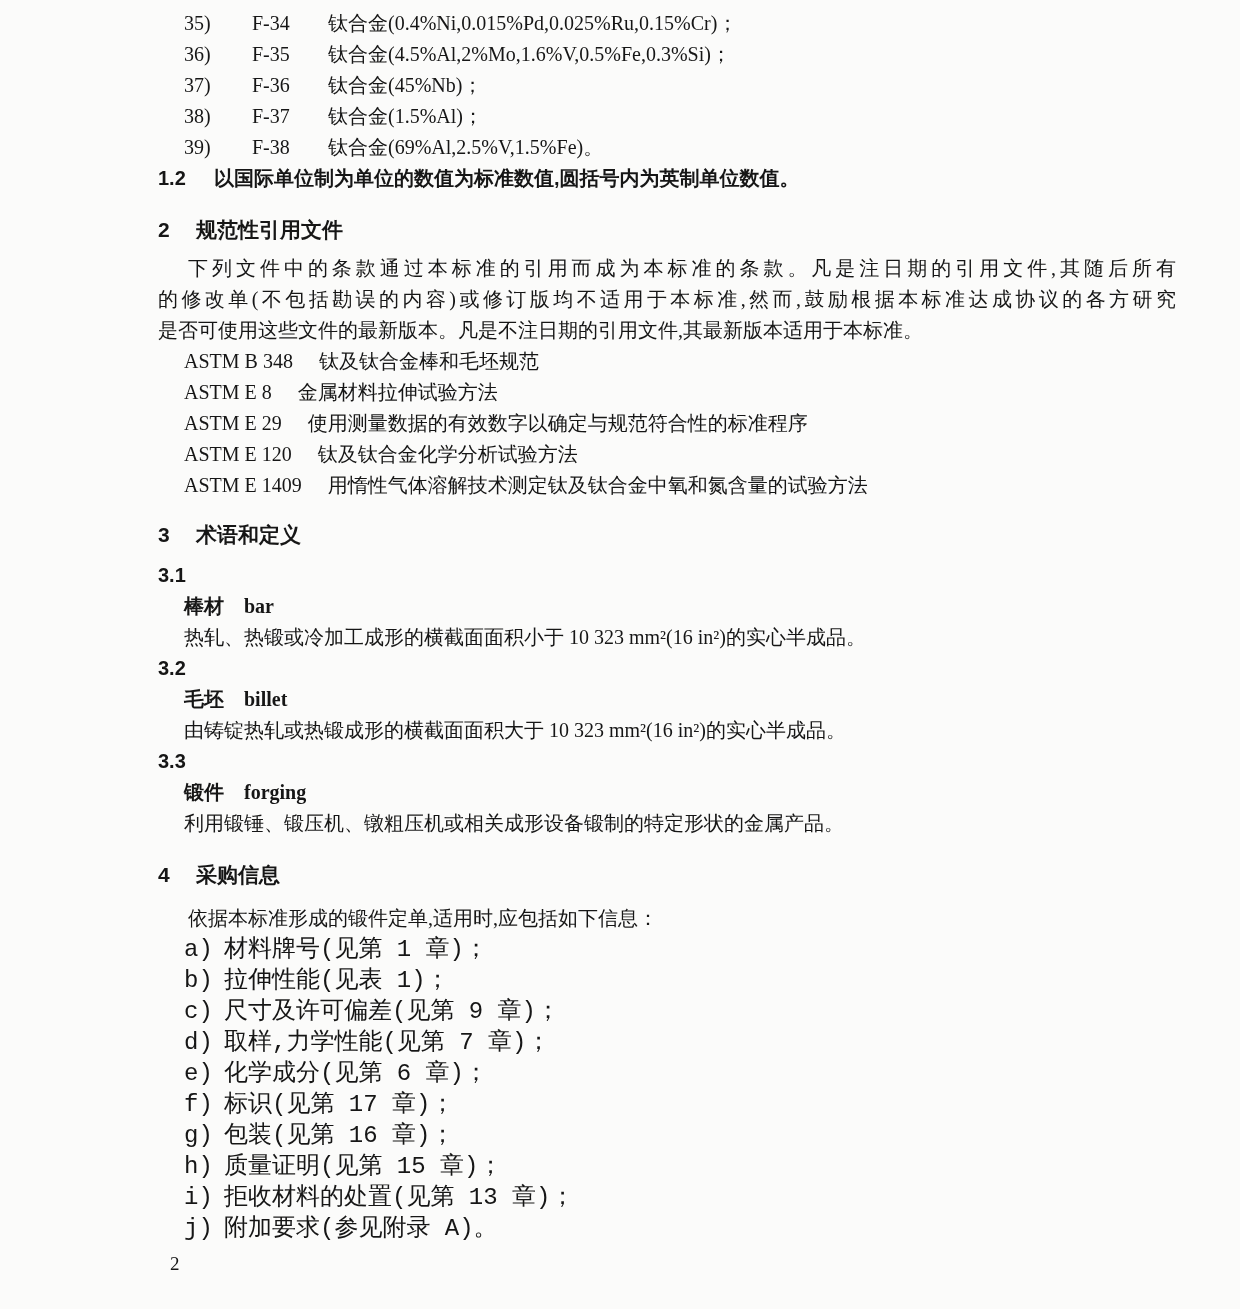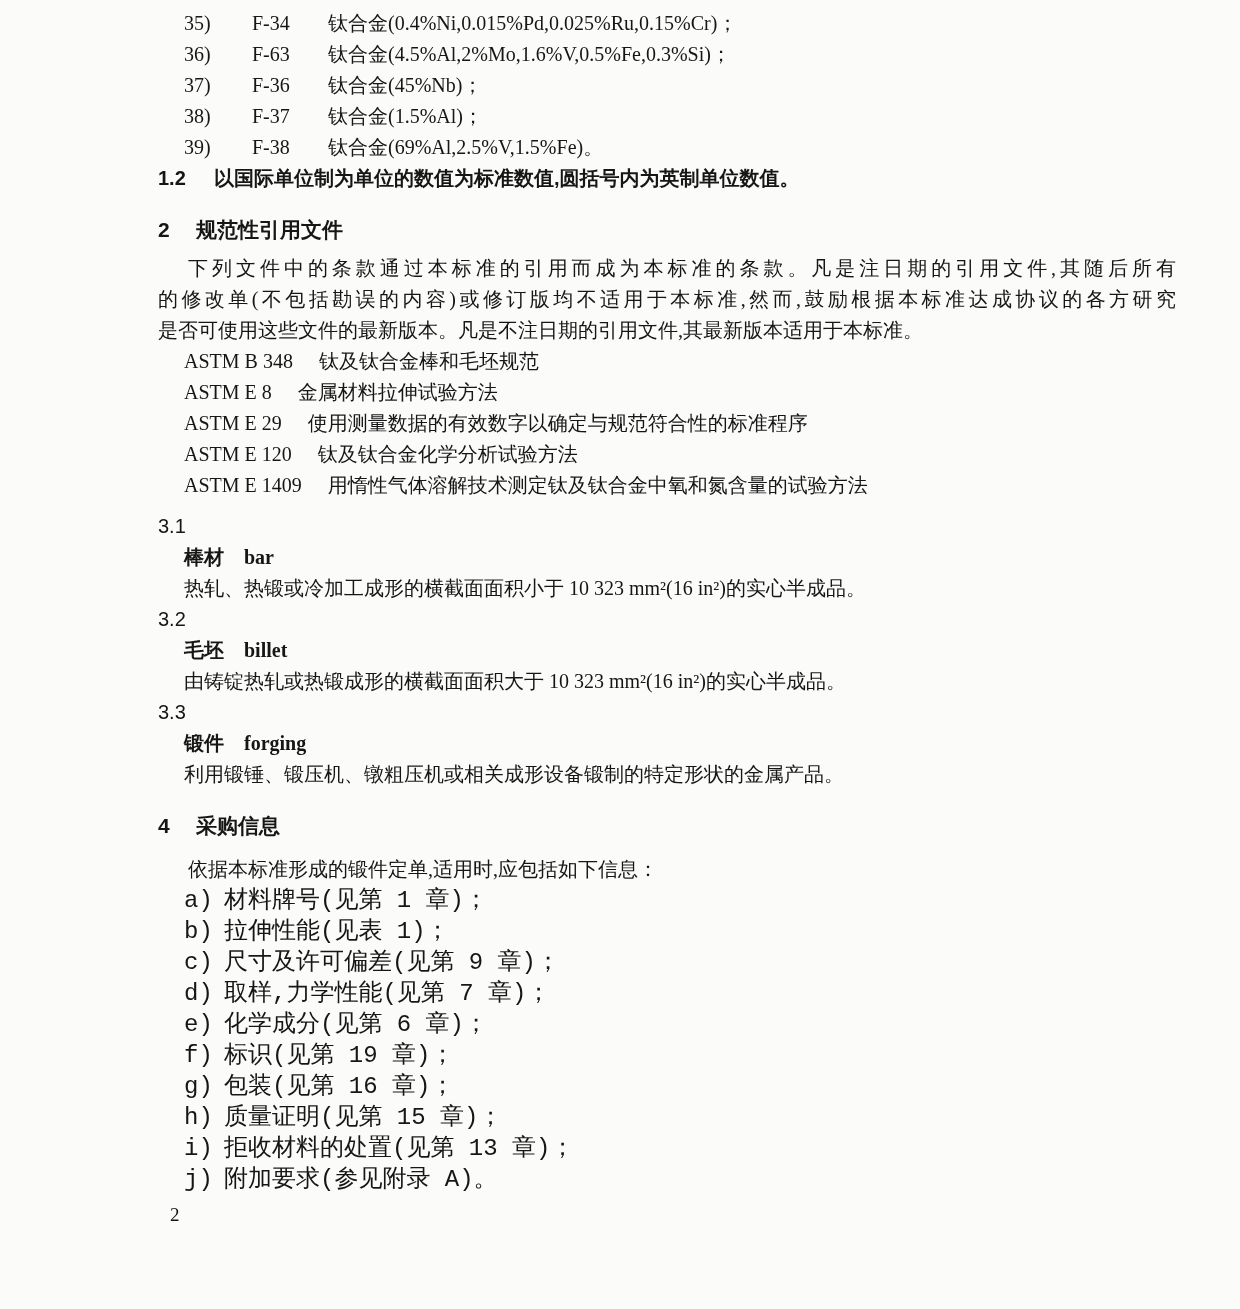--- a/index.html
+++ b/index.html
@@ -40,21 +40,21 @@
   .pline{font-size:20px;line-height:31px;}
   .pline.just{text-align:justify;text-align-last:justify;font-family:Liberation Serif, serif;}
   .pline.indent{text-indent:30px;}
 
   
   .ref-row{margin-left:26px;}
   .ref-code{margin-right:26px;}
 
   
   .term-block{}
-  .term-num{font-family:"Liberation Sans","DejaVu Sans",sans-serif;font-weight:normal;}
+  .term-num{font-family:"Liberation Sans","DejaVu Sans",sans-serif;font-weight:bold;}
   .term-line{margin-left:26px;font-weight:bold;}
   .term-cn{font-family:"Liberation Sans","DejaVu Sans",sans-serif;margin-right:20px;}
   .term-en{font-family:"Liberation Serif","DejaVu Serif",serif;}
   .term-def{margin-left:26px;}
 
   .sec3-terms{margin-top:10px;}
 
   
   .intro-line{margin-top:13px;text-indent:30px;}
   .ol-list{line-height:31px;}
@@ -66,21 +66,21 @@
 </head>
 <body>
 
 <div class="page">
 
   <div>
     <div class="ln grade-row">
       <span class="grade-num">35)</span><span class="grade-code">F-34</span><span>钛合金(0.4%Ni,0.015%Pd,0.025%Ru,0.15%Cr)；</span>
     </div>
     <div class="ln grade-row">
-      <span class="grade-num">36)</span><span class="grade-code">F-63</span><span>钛合金(4.5%Al,2%Mo,1.6%V,0.5%Fe,0.3%Si)；</span>
+      <span class="grade-num">36)</span><span class="grade-code">F-35</span><span>钛合金(4.5%Al,2%Mo,1.6%V,0.5%Fe,0.3%Si)；</span>
     </div>
     <div class="ln grade-row">
       <span class="grade-num">37)</span><span class="grade-code">F-36</span><span>钛合金(45%Nb)；</span>
     </div>
     <div class="ln grade-row">
       <span class="grade-num">38)</span><span class="grade-code">F-37</span><span>钛合金(1.5%Al)；</span>
     </div>
     <div class="ln grade-row">
       <span class="grade-num">39)</span><span class="grade-code">F-38</span><span>钛合金(69%Al,2.5%V,1.5%Fe)。</span>
     </div>
@@ -111,20 +111,23 @@
       <span class="ref-code">ASTM E 29</span><span>使用测量数据的有效数字以确定与规范符合性的标准程序</span>
     </div>
     <div class="ln ref-row">
       <span class="ref-code">ASTM E 120</span><span>钛及钛合金化学分析试验方法</span>
     </div>
     <div class="ln ref-row">
       <span class="ref-code">ASTM E 1409</span><span>用惰性气体溶解技术测定钛及钛合金中氧和氮含量的试验方法</span>
     </div>
   </div>
 
+  <div class="sec-head" style="margin-top:18px;">
+    <span class="s-num">3</span><span>术语和定义</span>
+  </div>
 
   <div class="sec3-terms">
     <div class="term-block">
       <div class="ln term-num">3.1</div>
       <div class="ln term-line">
         <span class="term-cn">棒材</span><span class="term-en">bar</span>
       </div>
       <div class="ln term-def">热轧、热锻或冷加工成形的横截面面积小于 10 323 mm²(16 in²)的实心半成品。</div>
     </div>
     <div class="term-block">
@@ -159,21 +162,21 @@
     <div class="ol-row">
       <span class="ol-letter">c)</span><span>尺寸及许可偏差(见第 9 章)；</span>
     </div>
     <div class="ol-row">
       <span class="ol-letter">d)</span><span>取样,力学性能(见第 7 章)；</span>
     </div>
     <div class="ol-row">
       <span class="ol-letter">e)</span><span>化学成分(见第 6 章)；</span>
     </div>
     <div class="ol-row">
-      <span class="ol-letter">f)</span><span>标识(见第 19 章)；</span>
+      <span class="ol-letter">f)</span><span>标识(见第 17 章)；</span>
     </div>
     <div class="ol-row">
       <span class="ol-letter">g)</span><span>包装(见第 16 章)；</span>
     </div>
     <div class="ol-row">
       <span class="ol-letter">h)</span><span>质量证明(见第 15 章)；</span>
     </div>
     <div class="ol-row">
       <span class="ol-letter">i)</span><span>拒收材料的处置(见第 13 章)；</span>
     </div>

